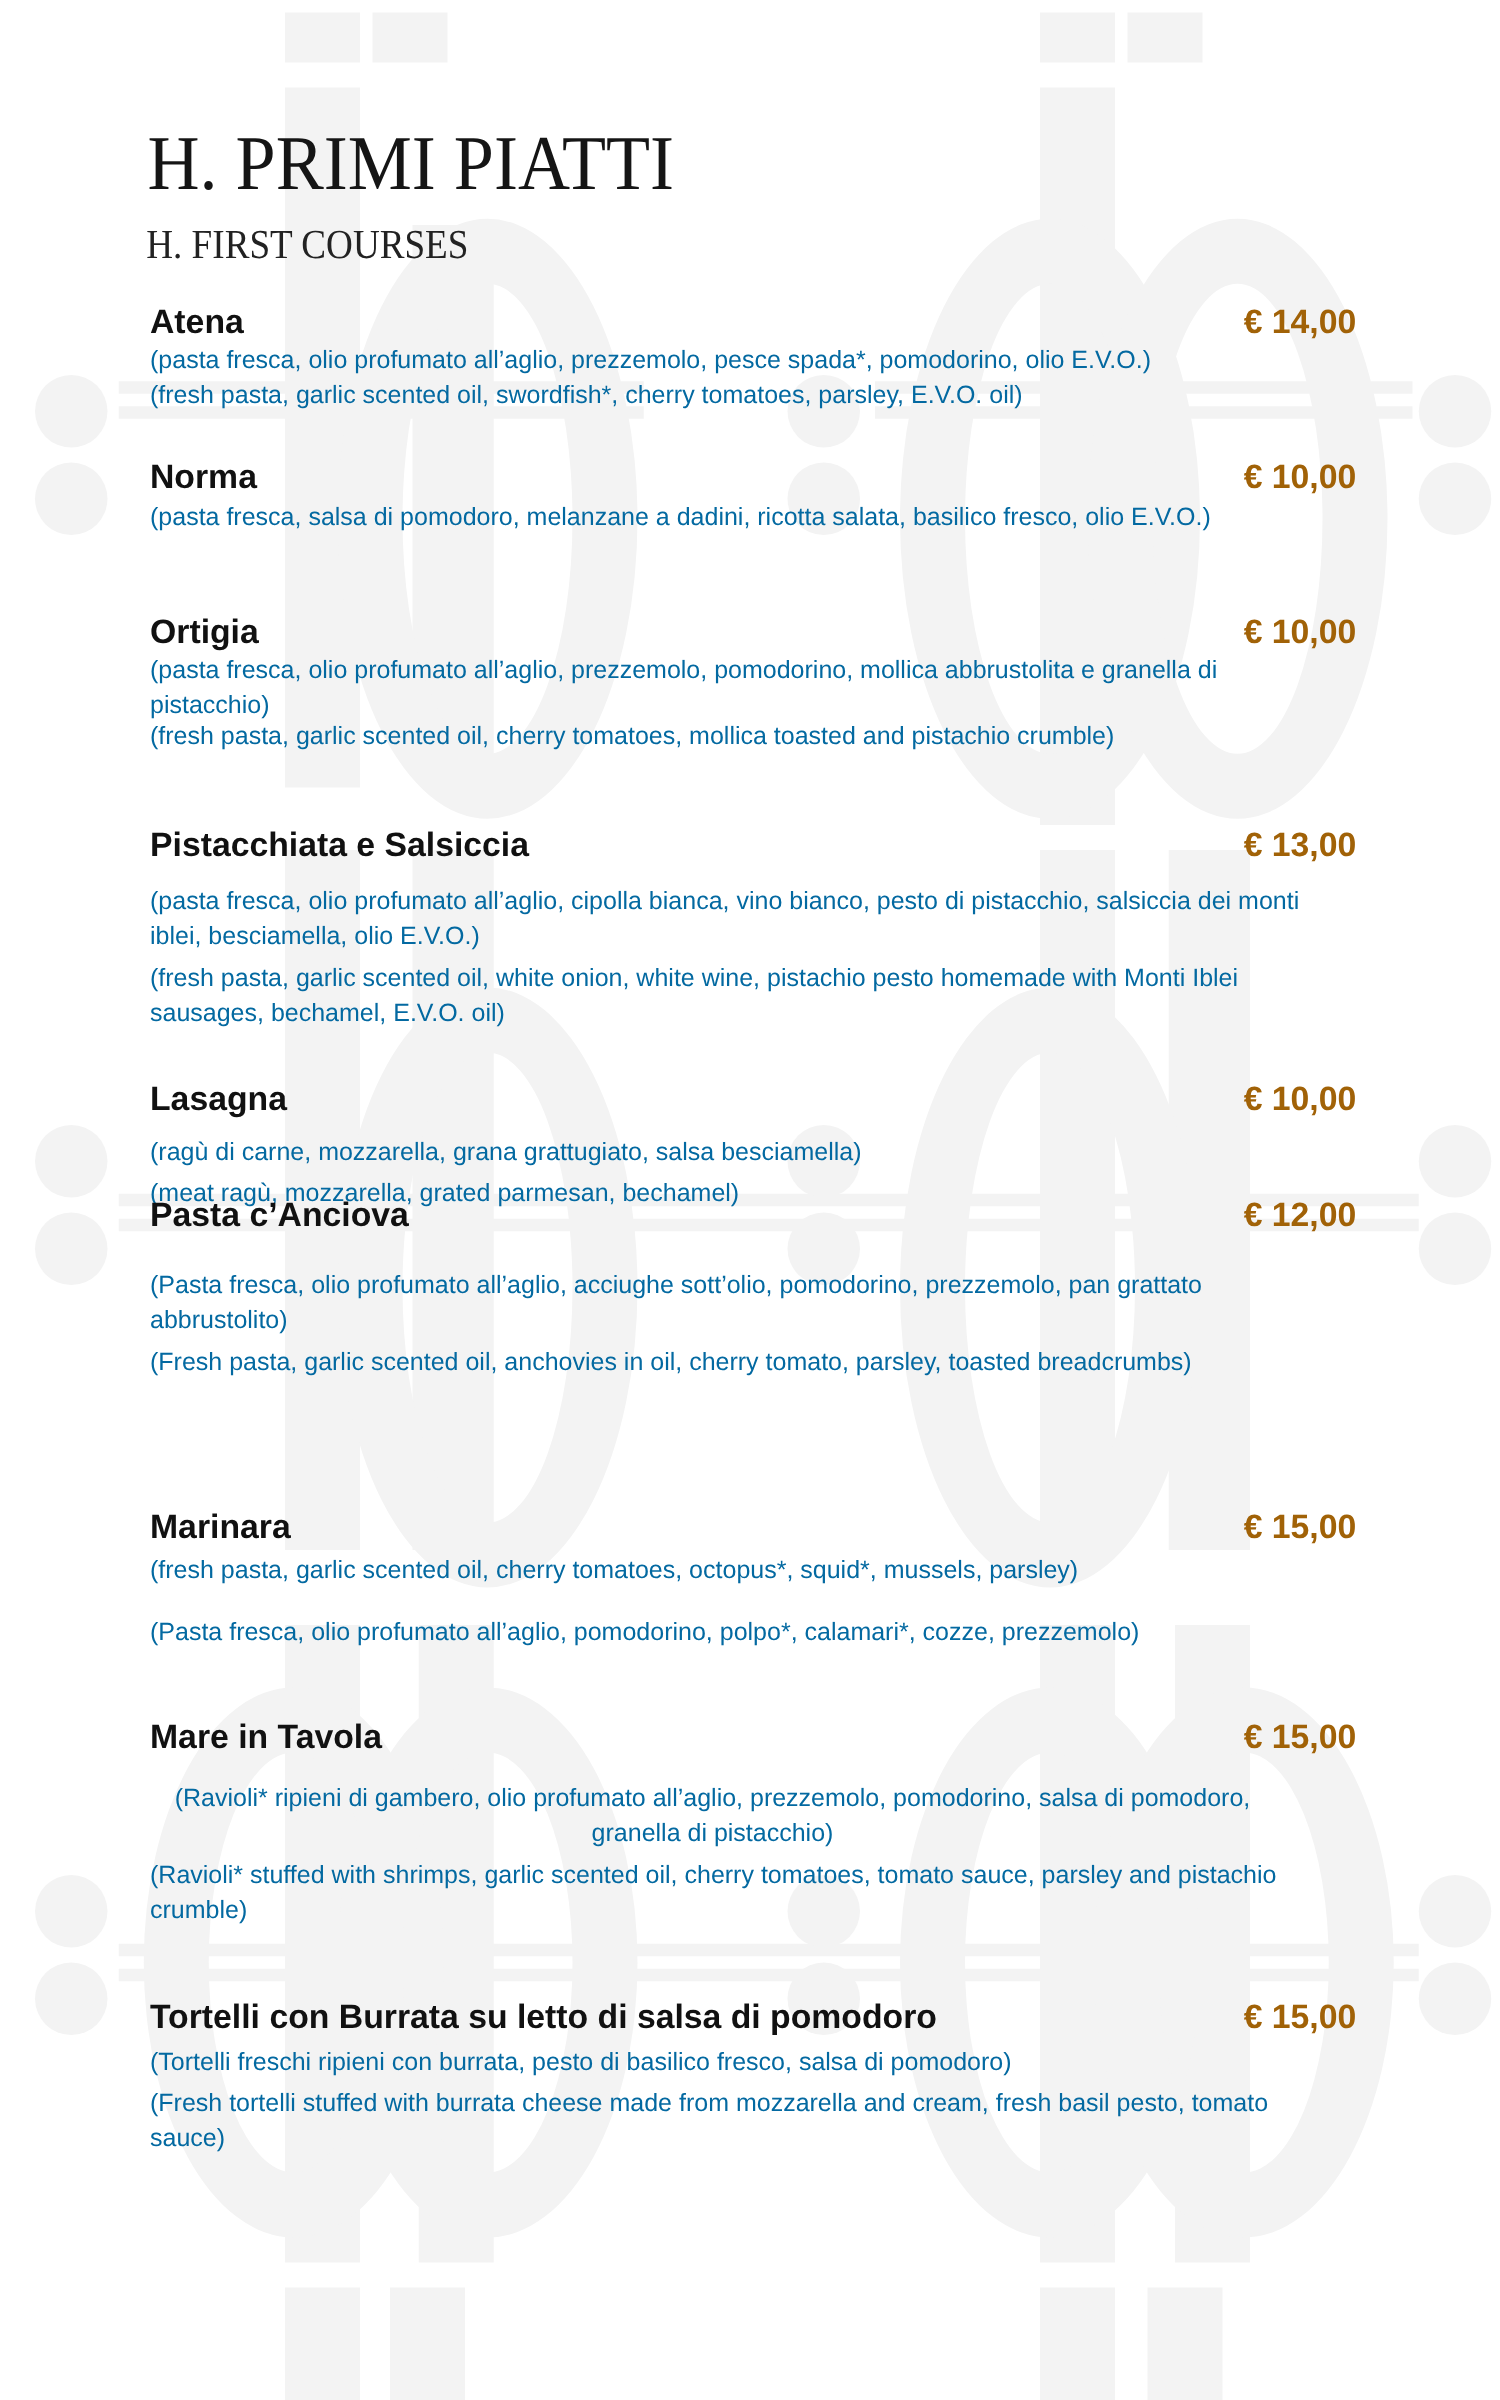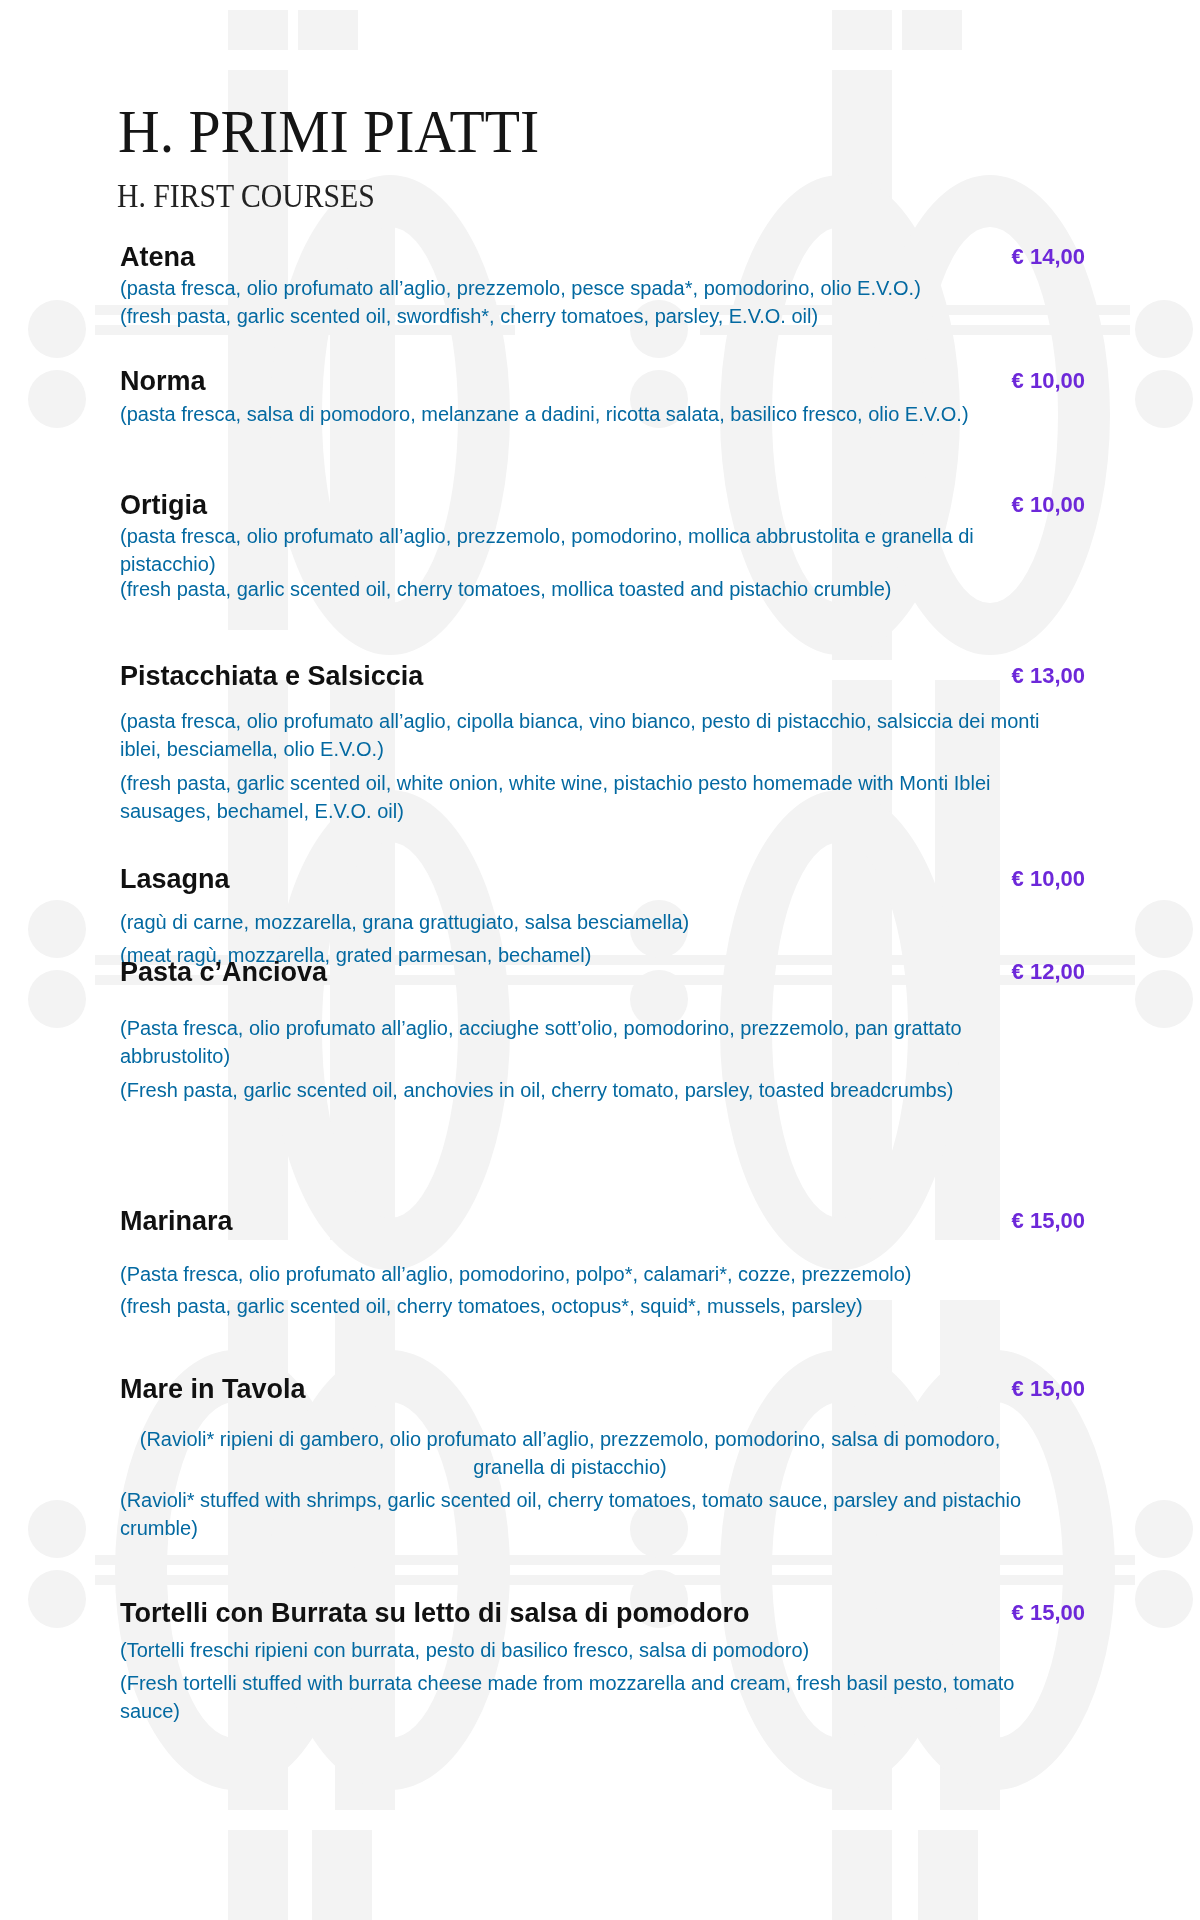--- a/index.html
+++ b/index.html
@@ -6,21 +6,21 @@
   body { width:1200px; height:1920px; background:#ffffff; position:relative; overflow:hidden; font-family:"Liberation Sans", sans-serif; color:#111; }
   .wm { position:absolute; background:#f3f3f3; z-index:0; }
   .wm-dot { position:absolute; background:#f3f3f3; border-radius:50%; z-index:0; }
   .wm-bowl { position:absolute; border:52px solid #f3f3f3; border-radius:50%; z-index:0; box-sizing:border-box; }
   .content { position:absolute; left:0; top:0; width:1200px; height:1920px; z-index:1; }
   .title { position:absolute; left:118px; top:100px; font-family:"Liberation Serif", serif; font-size:62px; font-weight:normal; letter-spacing:0px; line-height:1; color:#151515; margin:0; transform:scaleX(0.93); transform-origin:left top; }
   .subtitle { position:absolute; left:117px; top:180px; font-family:"Liberation Serif", serif; font-size:33px; line-height:1; color:#222; transform:scaleX(0.9); transform-origin:left top; }
   .item { position:absolute; left:120px; width:965px; }
   .item-head { position:relative; height:34px; }
   .item-name { position:absolute; left:0; top:0; font-size:27px; font-weight:bold; line-height:34px; color:#111; white-space:nowrap; }
-  .item-price { position:absolute; right:0; top:0; font-size:22px; font-weight:bold; line-height:34px; color:#6d28d9; white-space:nowrap; }
+  .item-price { position:absolute; right:0; top:0; font-size:27px; font-weight:bold; line-height:34px; color:#a16207; white-space:nowrap; }
   .desc { font-size:20px; line-height:28px; color:#0369a1; margin:0; width:960px; }
 </style>
 </head>
 <body>
 
 <div>
 
   <div class="wm" style="left:228px;top:10px;width:60px;height:40px;"></div>
   <div class="wm" style="left:298px;top:10px;width:60px;height:40px;"></div>
   <div class="wm" style="left:228px;top:70px;width:60px;height:560px;"></div>
@@ -135,22 +135,22 @@
     </div>
     <p class="desc" style="margin-top:25px;width:950px;">(Pasta fresca, olio profumato all’aglio, acciughe sott’olio, pomodorino, prezzemolo, pan grattato abbrustolito)</p>
     <p class="desc" style="margin-top:6px;">(Fresh pasta, garlic scented oil, anchovies in oil, cherry tomato, parsley, toasted breadcrumbs)</p>
   </div>
 
   <div class="item" style="top:1204px;">
     <div class="item-head">
       <span class="item-name">Marinara</span>
       <span class="item-price">€ 15,00</span>
     </div>
+    <p class="desc" style="margin-top:4px;">(fresh pasta, garlic scented oil, cherry tomatoes, octopus*, squid*, mussels, parsley)</p>
     <p class="desc" style="margin-top:22px;">(Pasta fresca, olio profumato all’aglio, pomodorino, polpo*, calamari*, cozze, prezzemolo)</p>
-    <p class="desc" style="margin-top:4px;">(fresh pasta, garlic scented oil, cherry tomatoes, octopus*, squid*, mussels, parsley)</p>
   </div>
 
   <div class="item" style="top:1372px;">
     <div class="item-head">
       <span class="item-name">Mare in Tavola</span>
       <span class="item-price">€ 15,00</span>
     </div>
     <p class="desc" style="margin-top:19px;width:900px;text-align:center;">(Ravioli* ripieni di gambero, olio profumato all’aglio, prezzemolo, pomodorino, salsa di pomodoro, granella di pistacchio)</p>
     <p class="desc" style="margin-top:5px;width:940px;">(Ravioli* stuffed with shrimps, garlic scented oil, cherry tomatoes, tomato sauce, parsley and pistachio crumble)</p>
   </div>

